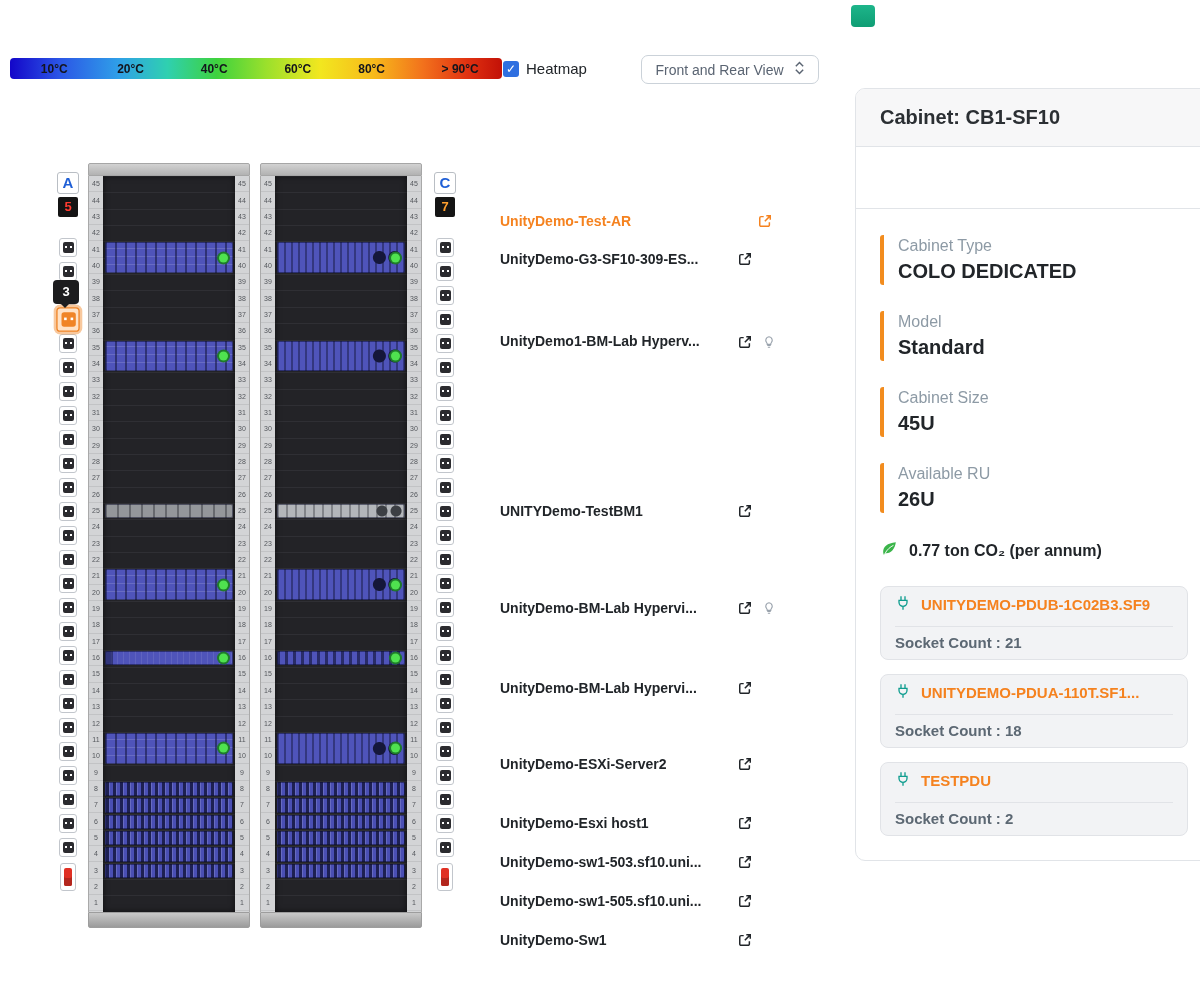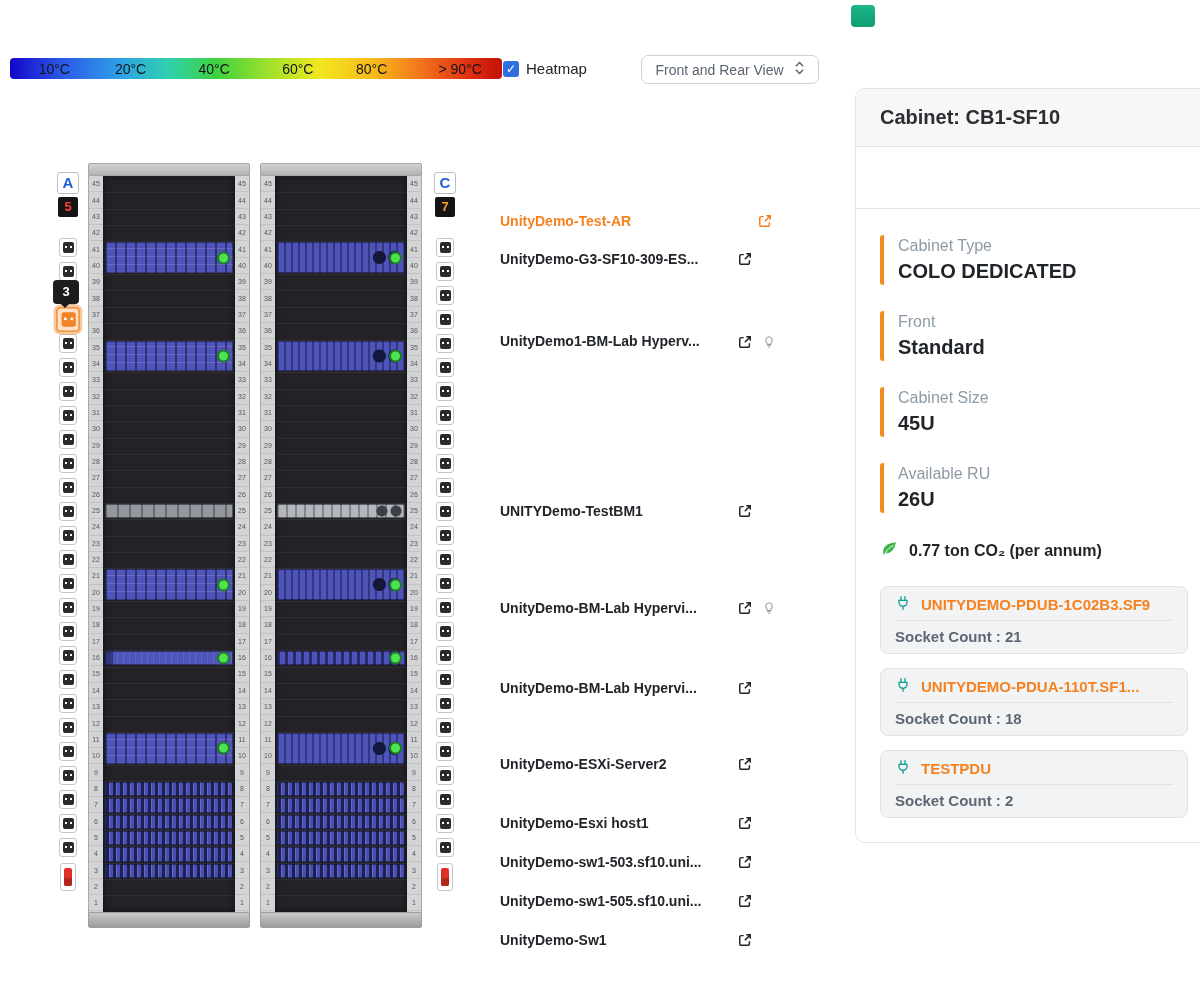--- a/index.html
+++ b/index.html
@@ -13,21 +13,21 @@
   }
 
   
   .legend-bar {
     position:absolute; left:10px; top:58px; width:492px; height:21px;
     border-radius:4px;
     background:linear-gradient(90deg,#1306c9 0%,#2b55e6 10%,#2f9fe8 22%,#2fd0b0 32%,#3ed23e 42%,#9ae02c 52%,#f2e71f 63%,#f7b91b 74%,#f2711c 84%,#e03111 93%,#c21107 100%);
   }
   .legend-bar .tick {
     position:absolute; top:50%; transform:translate(-50%,-50%);
-    font-size:14px; font-weight:normal; color:#14141c; white-space:nowrap;
+    font-size:12px; font-weight:bold; color:#14141c; white-space:nowrap;
   }
   .heatmap-toggle { position:absolute; left:503px; top:60px; display:flex; align-items:center; gap:7px; }
   .cb { width:16px; height:16px; background:#2f6fe0; border-radius:3px; color:#fff;
         font-size:12px; line-height:16px; text-align:center; }
   .cb-label { font-size:15px; color:#212529; }
   .view-select {
     position:absolute; left:641px; top:55px; width:178px; height:29px;
     border:1px solid #cbd2d9; border-radius:7px; background:#fff;
     display:flex; align-items:center; justify-content:center; gap:10px;
     font-size:14px; color:#5a6472; cursor:pointer;
@@ -124,21 +124,21 @@
   .panel-subheader { height:62px; border-bottom:1px solid #e1e4e8; }
   .panel-body { padding:26px 24px 10px 24px; }
   .info-row { border-left:4px solid #f28c1e; border-radius:3px; padding:2px 0 2px 14px;
               margin-bottom:26px; display:flex; flex-direction:column; gap:5px;justify-content:space-between; }
   .info-label { font-size:16px; color:#8d9aa5; }
   .info-value { font-size:20px; font-weight:bold; color:#212529; }
   .co2-row { display:flex; align-items:center; gap:10px; margin:4px 0 24px 0;
              font-size:16px; font-weight:bold; color:#212529; }
   .pdu-card { background:#f2f3f5; border:1px solid #e1e3e7; border-radius:8px;
               padding:8px 14px; margin-bottom:14px; cursor:pointer; }
-  .card-name { display:flex; align-items:center; gap:10px; padding-bottom:6px;
+  .card-name { display:flex; align-items:center; gap:10px; padding-bottom:12px;
                border-bottom:1px solid #e1e3e7; color:#f5821f; font-weight:bold; font-size:15px;
                white-space:nowrap; overflow:hidden; }
   .card-count { padding-top:7px; color:#5c6873; font-weight:bold; font-size:15px; }
 </style>
 </head>
 <body>
 
 <div class="legend-bar" id="legend-bar">
     <span class="tick" style="left: 9%;">10°C</span>
     <span class="tick" style="left: 24.5%;">20°C</span>
@@ -702,21 +702,21 @@
     <h2>Cabinet: CB1-SF10</h2>
   </div>
   <div class="panel-subheader"></div>
   <div class="panel-body">
     <div id="info-rows">
         <div class="info-row">
           <div class="info-label">Cabinet Type</div>
           <div class="info-value">COLO DEDICATED</div>
         </div>
         <div class="info-row">
-          <div class="info-label">Front</div>
+          <div class="info-label">Model</div>
           <div class="info-value">Standard</div>
         </div>
         <div class="info-row">
           <div class="info-label">Cabinet Size</div>
           <div class="info-value">45U</div>
         </div>
         <div class="info-row">
           <div class="info-label">Available RU</div>
           <div class="info-value">26U</div>
         </div>

